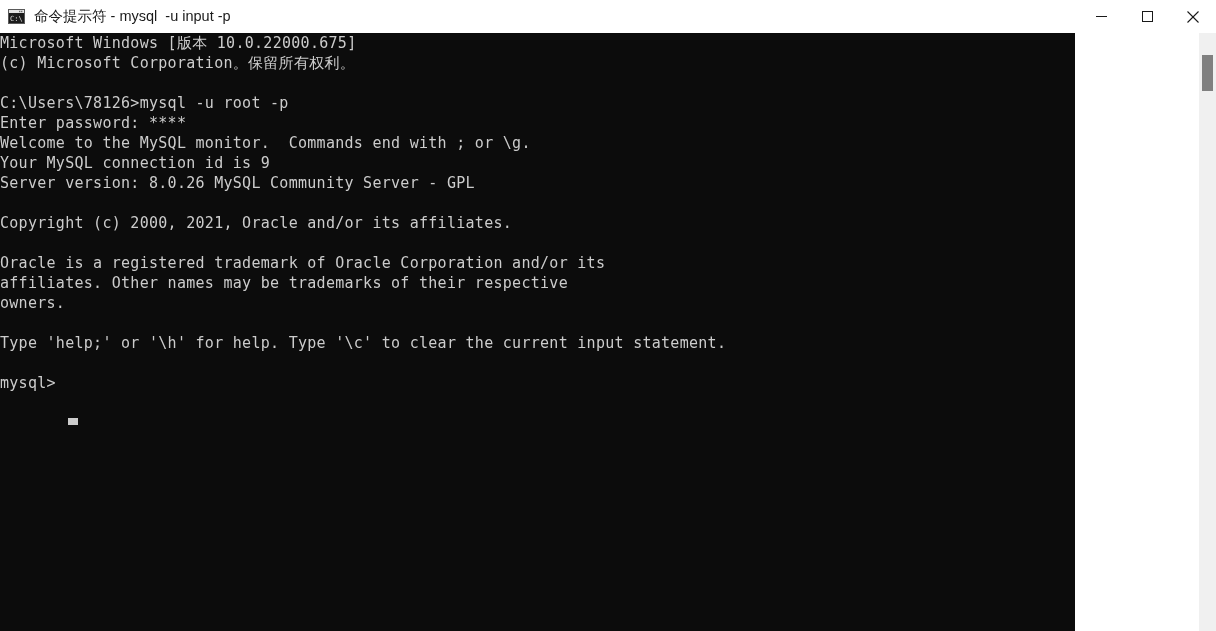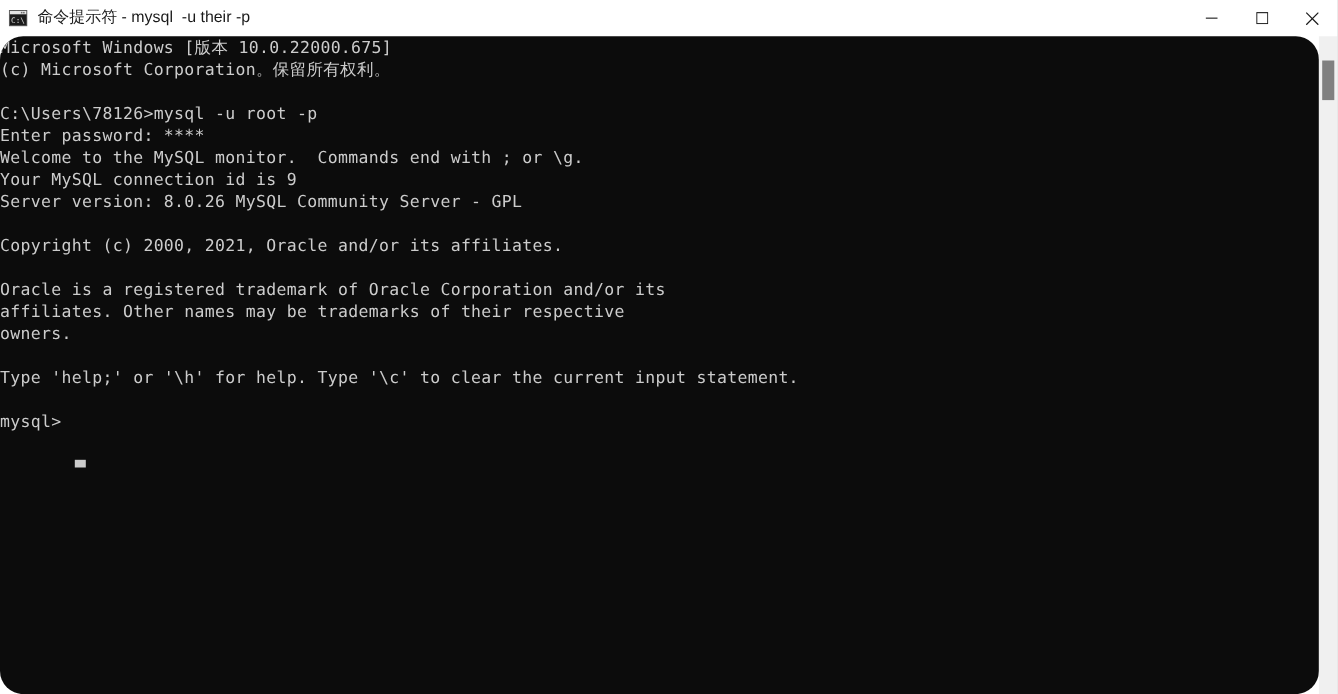--- a/index.html
+++ b/index.html
@@ -70,25 +70,24 @@
     border: 0;
     padding: 0;
   }
   .win-btn svg { display: block; }
 
   
   .console {
     position: absolute;
     left: 0;
     top: 33px;
-    width: 1199px;
+    width: 1075px;
     height: 598px;
     background: #0c0c0c;
     overflow: hidden;
-    border-radius: 21px;
   }
 
   .console-text {
     position: absolute;
     left: 0;
     top: 0;
     margin: 0;
     padding: 0;
     font-family: "DejaVu Sans Mono", "Liberation Mono", monospace;
     font-size: 15px;
@@ -146,21 +145,21 @@
     <span class="title-icon">
       <svg width="17" height="15" viewBox="0 0 17 15">
         <rect x="0.5" y="0.5" width="16" height="14" fill="#1b1b1b" stroke="#5a5a5a" stroke-width="1"></rect>
         <rect x="1" y="1" width="15" height="3" fill="#e4e4e4"></rect>
         <rect x="11" y="1.8" width="1.4" height="1.4" fill="#6b6b6b"></rect>
         <rect x="13" y="1.8" width="1.4" height="1.4" fill="#6b6b6b"></rect>
         <text x="2" y="11.6" font-family="DejaVu Sans Mono, monospace" font-size="7" fill="#d8d8d8">C:\</text>
       </svg>
     </span>
 
-    <span class="title-text">命令提示符 - mysql  -u their -p</span>
+    <span class="title-text">命令提示符 - mysql  -u input -p</span>
 
     <div class="win-controls">
       <button class="win-btn" title="Minimize">
         <svg width="11" height="11" viewBox="0 0 11 11">
           <rect x="0" y="5" width="11" height="1" fill="#1a1a1a"></rect>
         </svg>
       </button>
       <button class="win-btn" title="Maximize">
         <svg width="11" height="11" viewBox="0 0 11 11">
           <rect x="0.5" y="0.5" width="10" height="10" fill="none" stroke="#1a1a1a" stroke-width="1"></rect>

